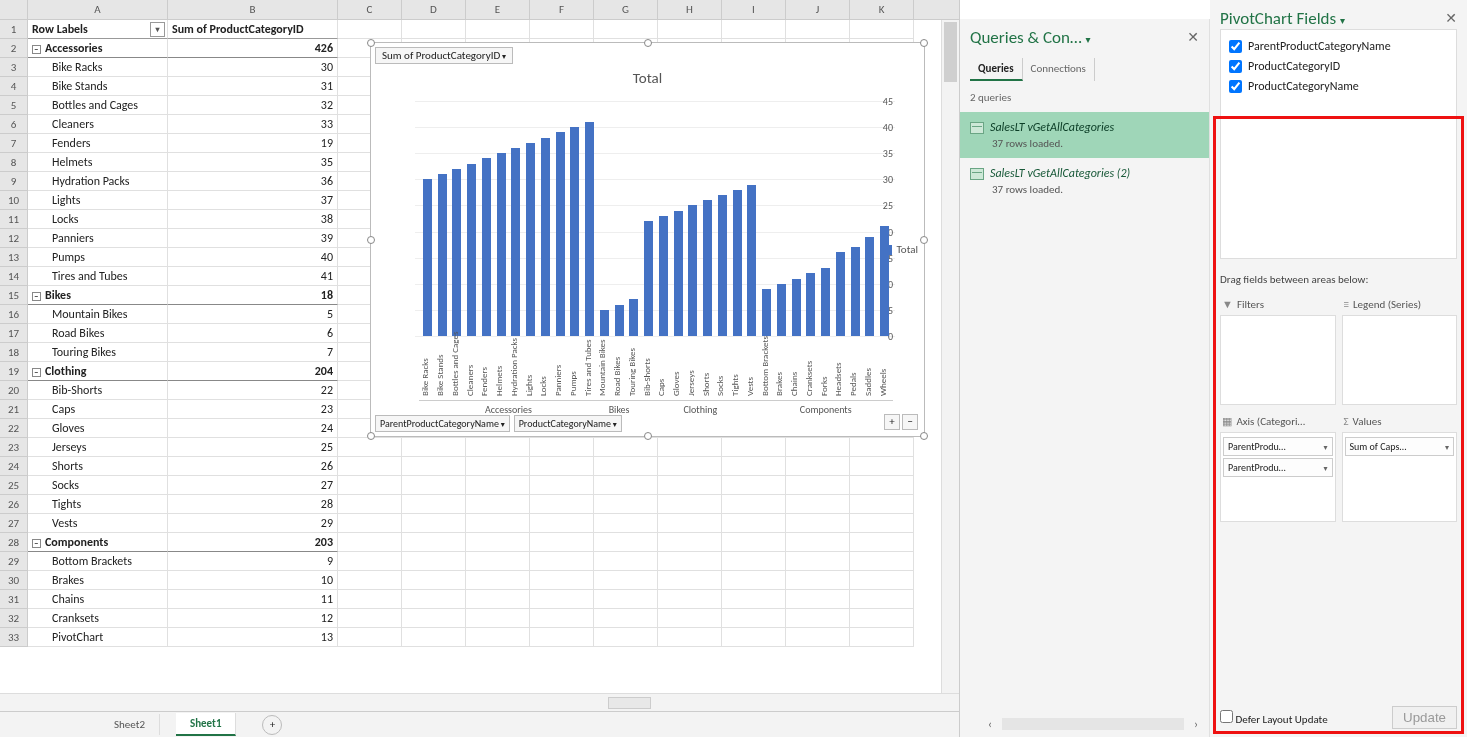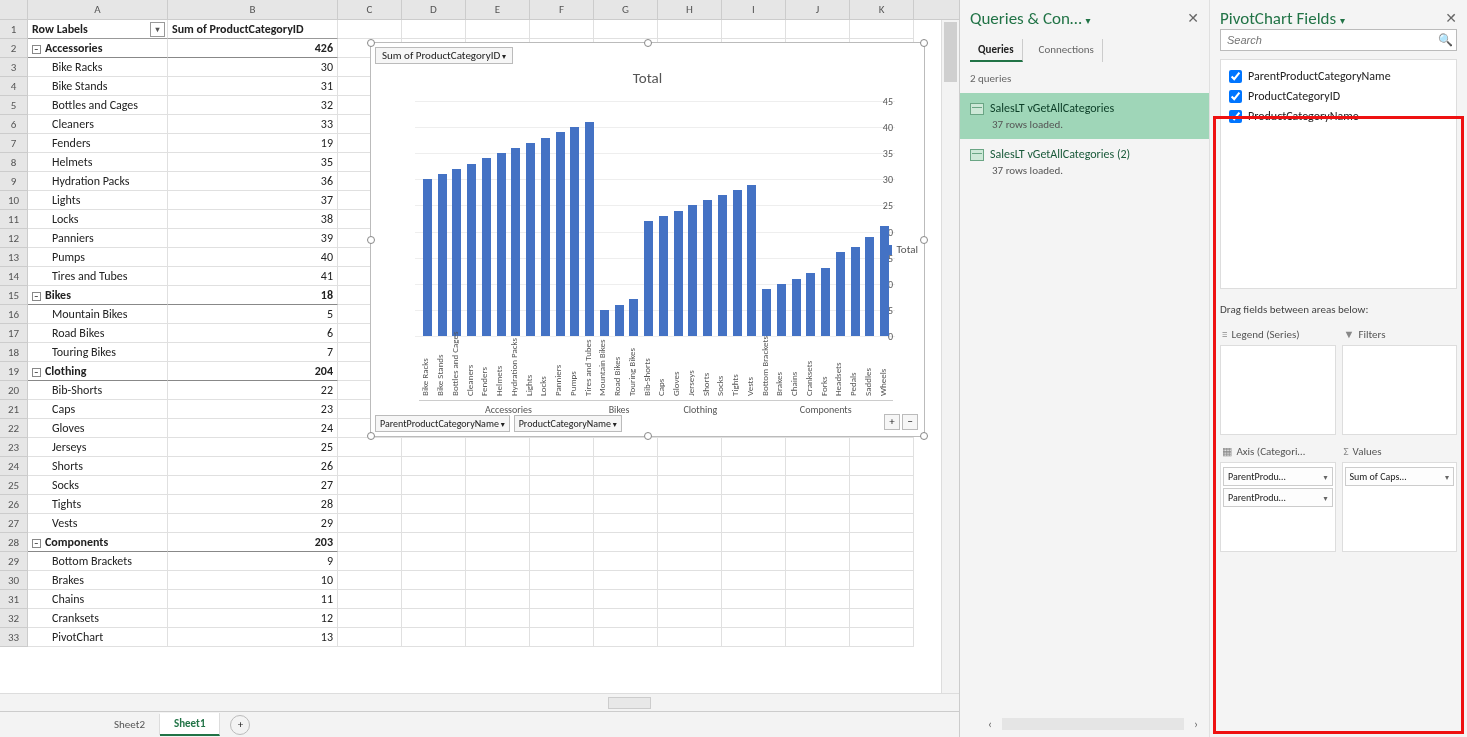--- a/index.html
+++ b/index.html
@@ -40,42 +40,42 @@
 .xgroup{ position:absolute; bottom:0; font-size:10px; color:#555; text-align:center; border-top:1px solid #ccc; padding-top:2px;}
 .legend{ position:absolute; right:6px; top:200px; font-size:11px; color:#555;}
 .legend .sw{ display:inline-block; width:10px; height:10px; background:#4472c4; margin-right:4px; vertical-align:middle;}
 .chart-field-btns{ position:absolute; left:4px; bottom:4px; display:flex; gap:4px;}
 .cfbtn{ border:1px solid #bbb; background:#f6f6f6; padding:1px 4px; font-size:10px;}
 .cfdrop::after{ content:" ▾"; font-size:8px;}
 .pmbtns{ position:absolute; right:6px; bottom:6px; display:flex; gap:2px;}
 .pmbtn{ width:16px; height:16px; border:1px solid #bbb; background:#f6f6f6; text-align:center; line-height:14px; font-size:11px;}
 
 
-.tabs{ height:26px; background:#f3f3f3; border-top:1px solid #ccc; display:flex; align-items:center; padding-left:100px; font-size:11px;}
+.tabs{ height:26px; background:#f3f3f3; border-top:1px solid #ccc; display:flex; align-items:center; padding-left:100px; font-size:11px;gap:16px;}
 .tab{ padding:4px 14px; border-right:1px solid #ddd; color:#555; cursor:pointer;}
 .tab.active{ background:#fff; border-bottom:2px solid #217346; color:#217346; font-weight:bold;}
 .tab-add{ width:20px; height:20px; border:1px solid #bbb; border-radius:50%; text-align:center; line-height:18px; margin-left:10px;}
 .hscroll{ height:18px; background:#f3f3f3; border-top:1px solid #ddd; display:flex; align-items:center; padding:0 8px;}
 .hsb{ flex:1; margin:0 300px 0 600px; height:12px; background:#e8e8e8; border:1px solid #ccc;}
 
 .vscroll{ position:absolute; right:0; top:20px; bottom:0; width:18px; background:#f3f3f3; border-left:1px solid #ddd;}
 .vsb-thumb{ position:absolute; top:2px; left:2px; right:2px; height:60px; background:#cfcfcf;}
 
 
-.queries{ flex:0 0 250px; background:#f4f4f4; border-right:1px solid #e0e0e0; padding:8px 10px;}
+.queries{ flex:0 0 250px; background:#f4f4f4; border-right:1px solid #e0e0e0; padding:8px 10px;margin-top:19px;}
 .qp-head{ display:flex; justify-content:space-between; align-items:center; margin-bottom:10px;}
 .qp-title{ color:#217346; font-size:17px; white-space:nowrap; overflow:hidden; text-overflow:ellipsis;}
 .qp-close{ font-size:14px; color:#666; cursor:pointer;}
-.qp-tabs{ display:flex; gap:8px; margin-bottom:10px; font-size:11px;}
+.qp-tabs{ display:flex; gap:0; margin-bottom:10px; font-size:11px;}
 .qp-tab{ padding:4px 8px; color:#666; border-right:1px solid #ccc;}
 .qp-tab.active{ font-weight:bold; color:#222; border-bottom:2px solid #217346;}
 .qp-sub{ font-size:11px; color:#666; margin-bottom:8px;}
 .query-item{ padding:8px 10px; margin:0 -10px; font-size:12px;}
 .query-item.sel{ background:#9fd6b8;}
-.qi-name{ color:#1a5a3a;}
+.qi-name{ color:#1a5a3a;font-style:italic;}
 .query-item.sel .qi-name{ color:#0b3d26;}
 .qi-icon{ display:inline-block; width:14px; height:12px; border:1px solid #6aa584; background:#cde8d7; margin-right:6px; vertical-align:middle; position:relative;}
 .qi-icon::before{content:""; position:absolute; left:1px; right:1px; top:3px; height:1px; background:#6aa584;}
 .qi-sub{ font-size:11px; color:#555; margin:3px 0 0 22px;}
 .qp-hs{ position:absolute; bottom:6px; left:988px; width:210px; display:flex; align-items:center; justify-content:space-between; color:#666;}
 .qp-hs .track{flex:1; height:12px; margin:0 10px; background:#e5e5e5;}
 
 
 .fields{ flex:0 0 257px; background:#f4f4f4; padding:8px 10px; position:relative; }
 .red-box{ position:absolute; left:3px; top:116px; right:3px; bottom:3px; border:3px solid #e11; pointer-events:none;}
@@ -742,46 +742,42 @@
     <span>‹</span>
     <div class="track"></div>
     <span>›</span>
   </div>
 
   <div class="fields">
     <div class="fp-head">
       <div class="fp-title"><span>PivotChart Fields</span> <span style="font-size:10px">▾</span></div>
       <div class="qp-close">✕</div>
     </div>
-    <div class="search-wrap">
-      <input class="search-in" placeholder="Search" style="">
-      <span class="search-ic">🔍</span>
-    </div>
     <div class="flist" id="flist">
         <label class="fitem">
           <input type="checkbox" checked="" style=""> 
           <span>ParentProductCategoryName</span>
         </label>
         <label class="fitem">
           <input type="checkbox" checked="" style=""> 
           <span>ProductCategoryID</span>
         </label>
         <label class="fitem">
           <input type="checkbox" checked="" style=""> 
           <span>ProductCategoryName</span>
         </label>
       </div>
     <div class="areas-label">Drag fields between areas below:</div>
     <div class="areas">
       <div class="area">
-        <div class="area-h"><span class="aic">≡</span><span>Legend (Series)</span></div>
+        <div class="area-h"><span class="aic">▼</span><span>Filters</span></div>
         <div class="area-box"></div>
       </div>
       <div class="area">
-        <div class="area-h"><span class="aic">▼</span><span>Filters</span></div>
+        <div class="area-h"><span class="aic">≡</span><span>Legend (Series)</span></div>
         <div class="area-box"></div>
       </div>
       <div class="area">
         <div class="area-h"><span class="aic">▦</span><span>Axis (Categori…</span></div>
         <div class="area-box short" id="axisbox">
             <div class="field-pill">
               <span>ParentProdu…</span>
               <span class="dd">▾</span>
             </div>
             <div class="field-pill">
@@ -793,15 +789,19 @@
       <div class="area">
         <div class="area-h"><span class="aic">Σ</span><span>Values</span></div>
         <div class="area-box short" id="valbox">
             <div class="field-pill">
               <span>Sum of Caps…</span>
               <span class="dd">▾</span>
             </div>
           </div>
       </div>
     </div>
+    <div class="defer-row">
+      <label><input type="checkbox" style=""> <span>Defer Layout Update</span></label>
+      <button class="upd-btn">Update</button>
+    </div>
     <div class="red-box"></div>
   </div>
 </div>
 
 </body></html>

